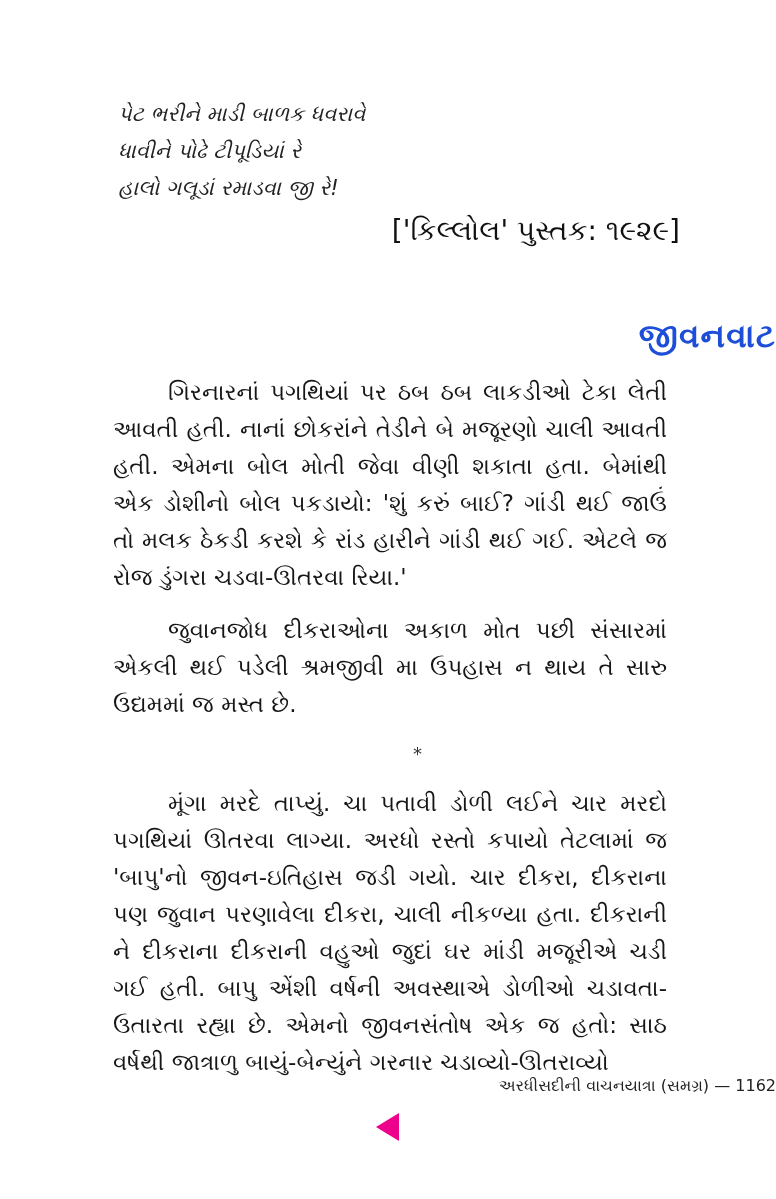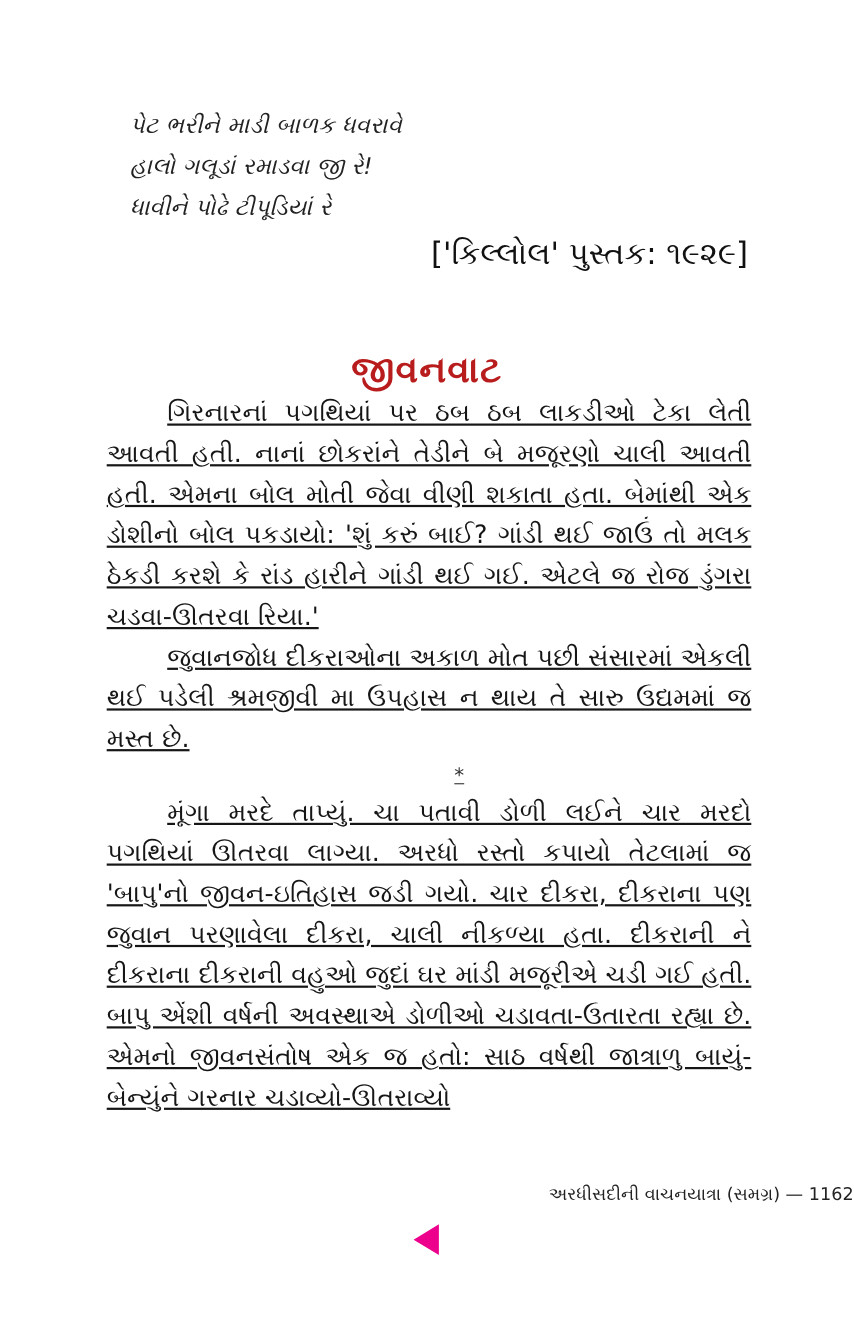--- a/index.html
+++ b/index.html
@@ -26,40 +26,39 @@
     right: 96px;
     top: 214px;
     font-size: 28px;
     color: #111111;
   }
   .title {
     position: absolute;
     left: 0;
     right: 0;
     top: 294px;
-    text-align: center;
+    text-align: right;
     font-size: 33px;
     font-weight: bold;
-    color: #b91c1c;
+    color: #1d4ed8;
     letter-spacing: 1px;
   }
   .body-text {
     position: absolute;
     left: 97px;
     top: 358px;
     width: 586px;
     font-size: 23px;
     line-height: 37px;
     text-align: justify;
     color: #161616;
   }
   .body-text p {
-    margin: 0;
+    margin: 16px;
     text-indent: 55px;
-    text-decoration: underline;
   }
   .separator {
     text-align: center;
     text-indent: 0;
     font-size: 18px;
     line-height: 30px;
     color: #333333;
   }
   .footer {
     position: absolute;
@@ -82,22 +81,22 @@
     cursor: pointer;
   }
 </style>
 </head>
 <body>
 
 <div class="page">
 
   <div class="verse">
     <div>પેટ ભરીને માડી બાળક ધવરાવે</div>
+    <div>ધાવીને પોઢે ટીપૂડિયાં રે</div>
     <div>હાલો ગલૂડાં રમાડવા જી રે!</div>
-    <div>ધાવીને પોઢે ટીપૂડિયાં રે</div>
   </div>
 
   <div class="citation">['કિલ્લોલ' પુસ્તક: ૧૯૨૯]</div>
 
   <h1 class="title">જીવનવાટ</h1>
 
   <div class="body-text">
     <p>ગિરનારનાં પગથિયાં પર ઠબ ઠબ લાકડીઓ ટેકા લેતી આવતી હતી. નાનાં છોકરાંને તેડીને બે મજૂરણો ચાલી આવતી હતી. એમના બોલ મોતી જેવા વીણી શકાતા હતા. બેમાંથી એક ડોશીનો બોલ પકડાયો: 'શું કરું બાઈ? ગાંડી થઈ જાઉં તો મલક ઠેકડી કરશે કે રાંડ હારીને ગાંડી થઈ ગઈ. એટલે જ રોજ ડુંગરા ચડવા-ઊતરવા રિયા.'</p>
     <p>જુવાનજોધ દીકરાઓના અકાળ મોત પછી સંસારમાં એકલી થઈ પડેલી શ્રમજીવી મા ઉપહાસ ન થાય તે સારુ ઉદ્યમમાં જ મસ્ત છે.</p>
     <p class="separator">*</p>

